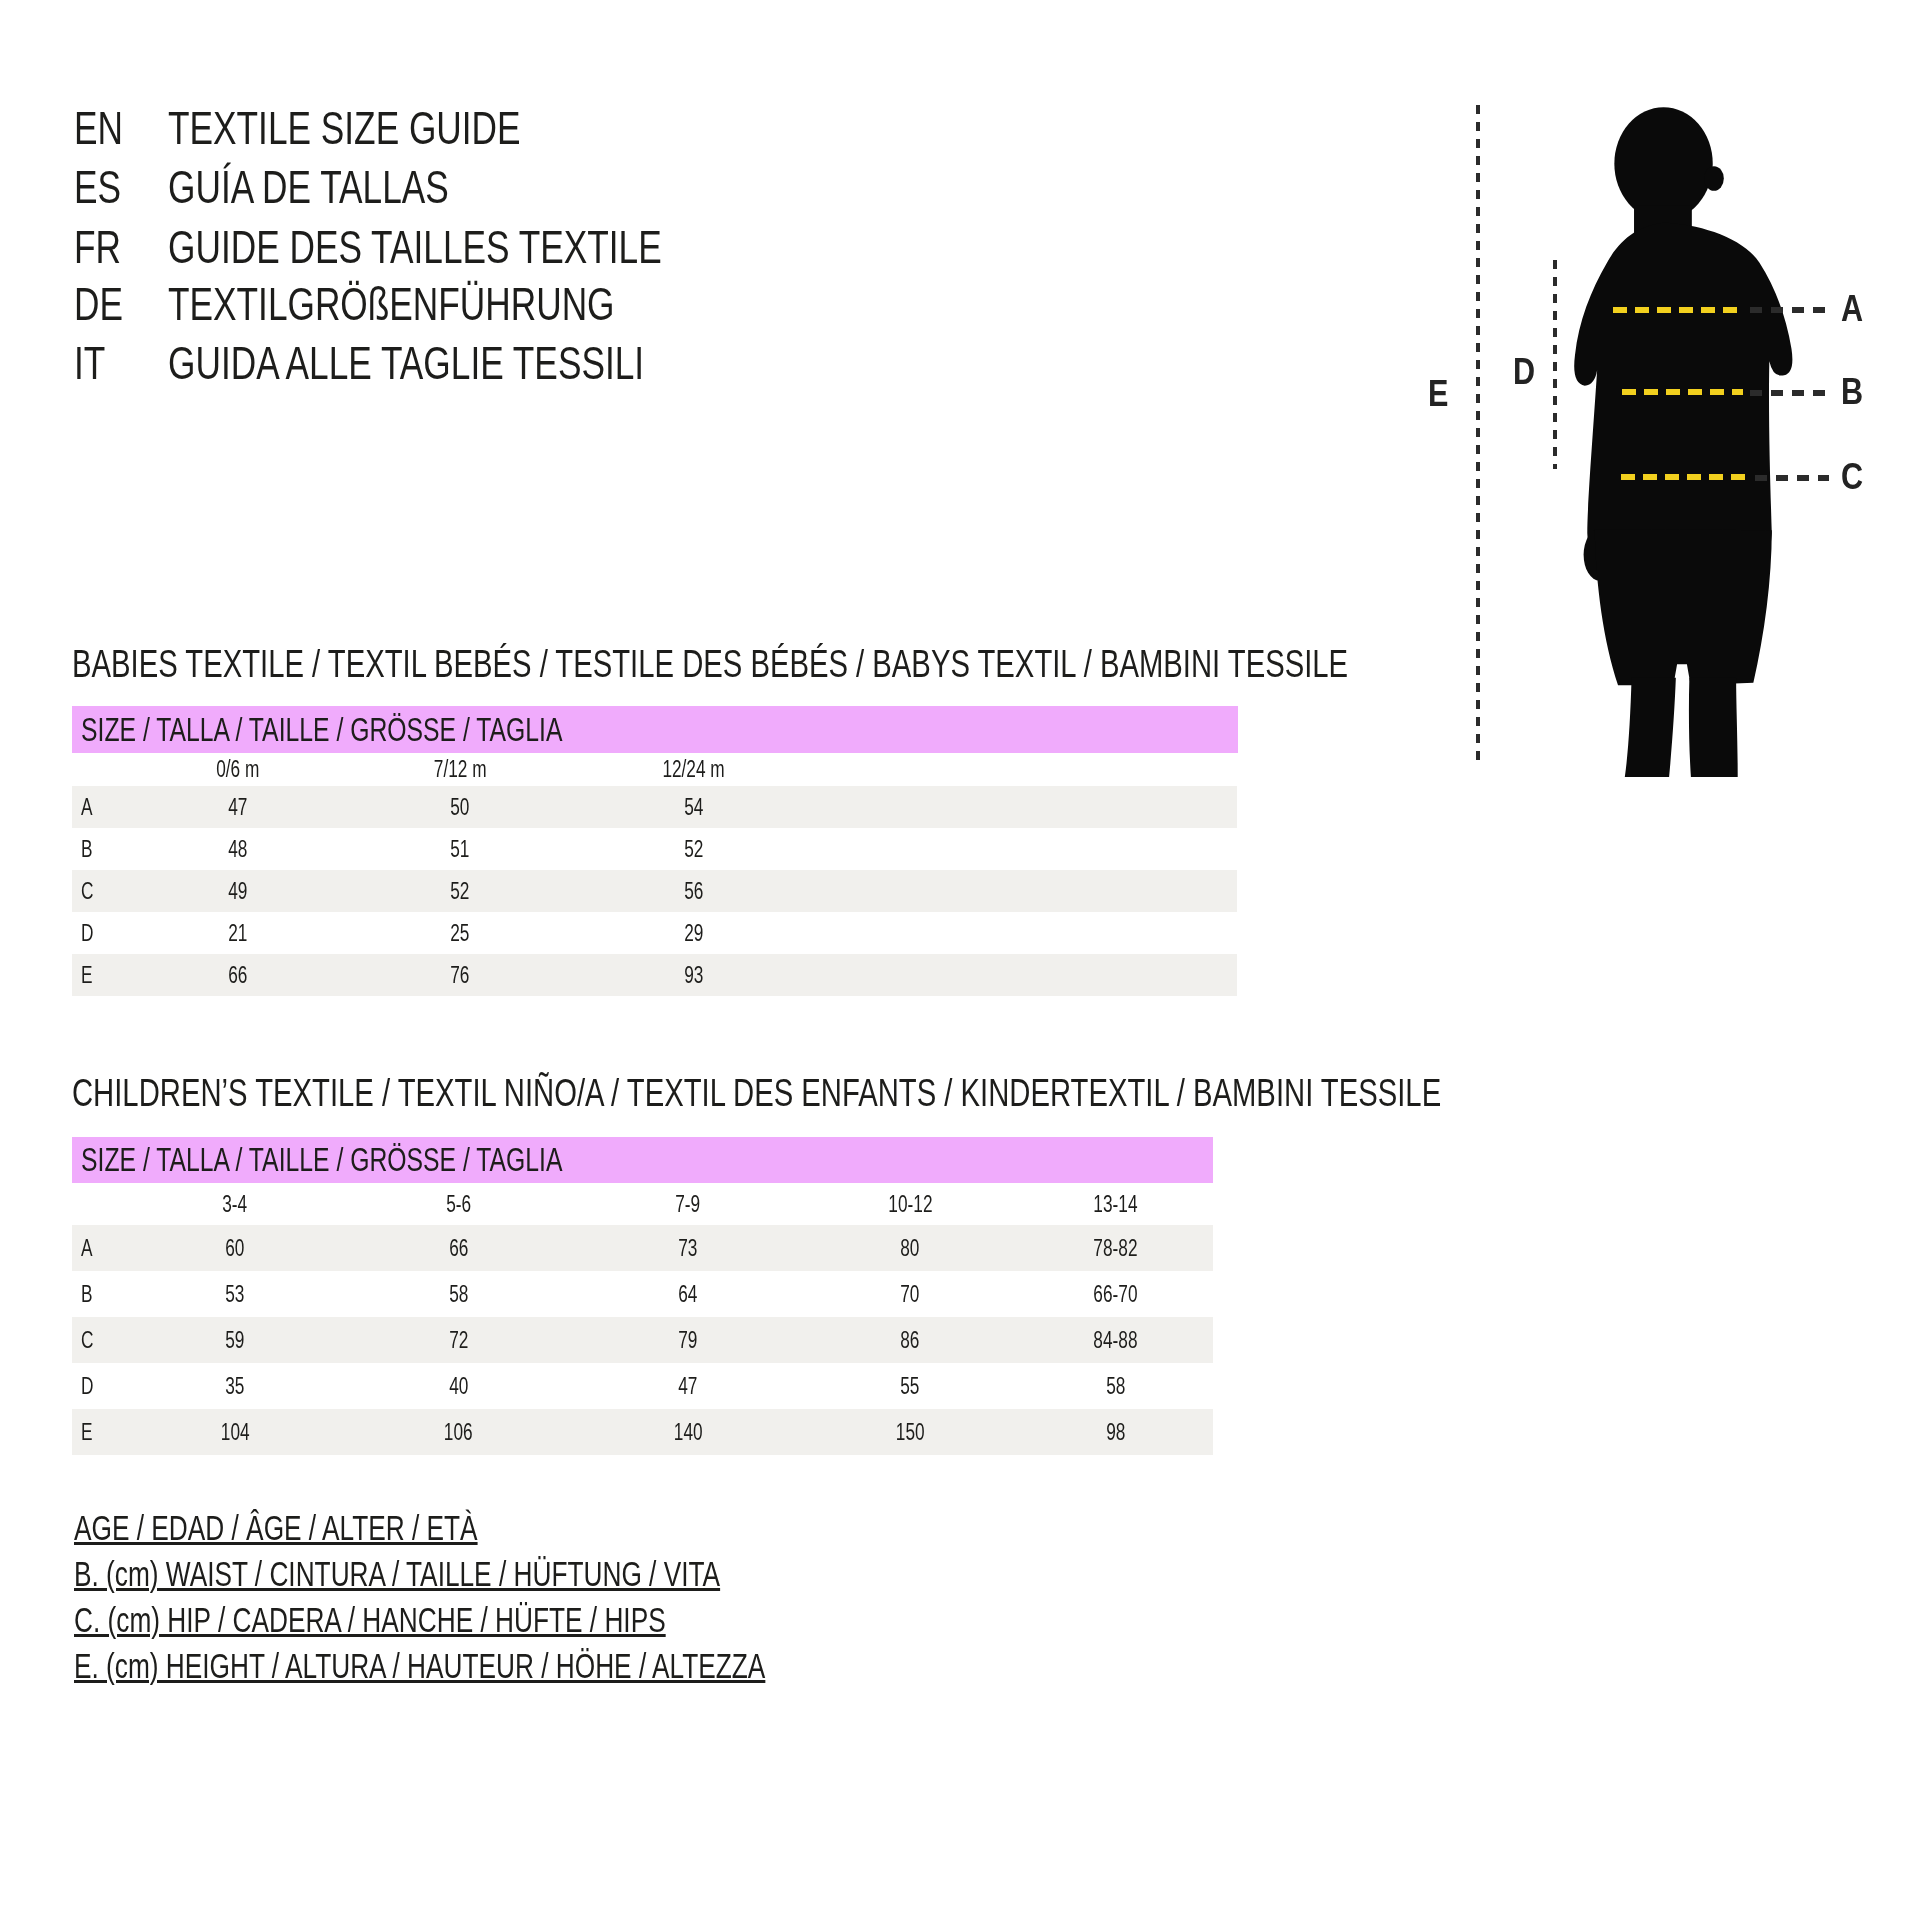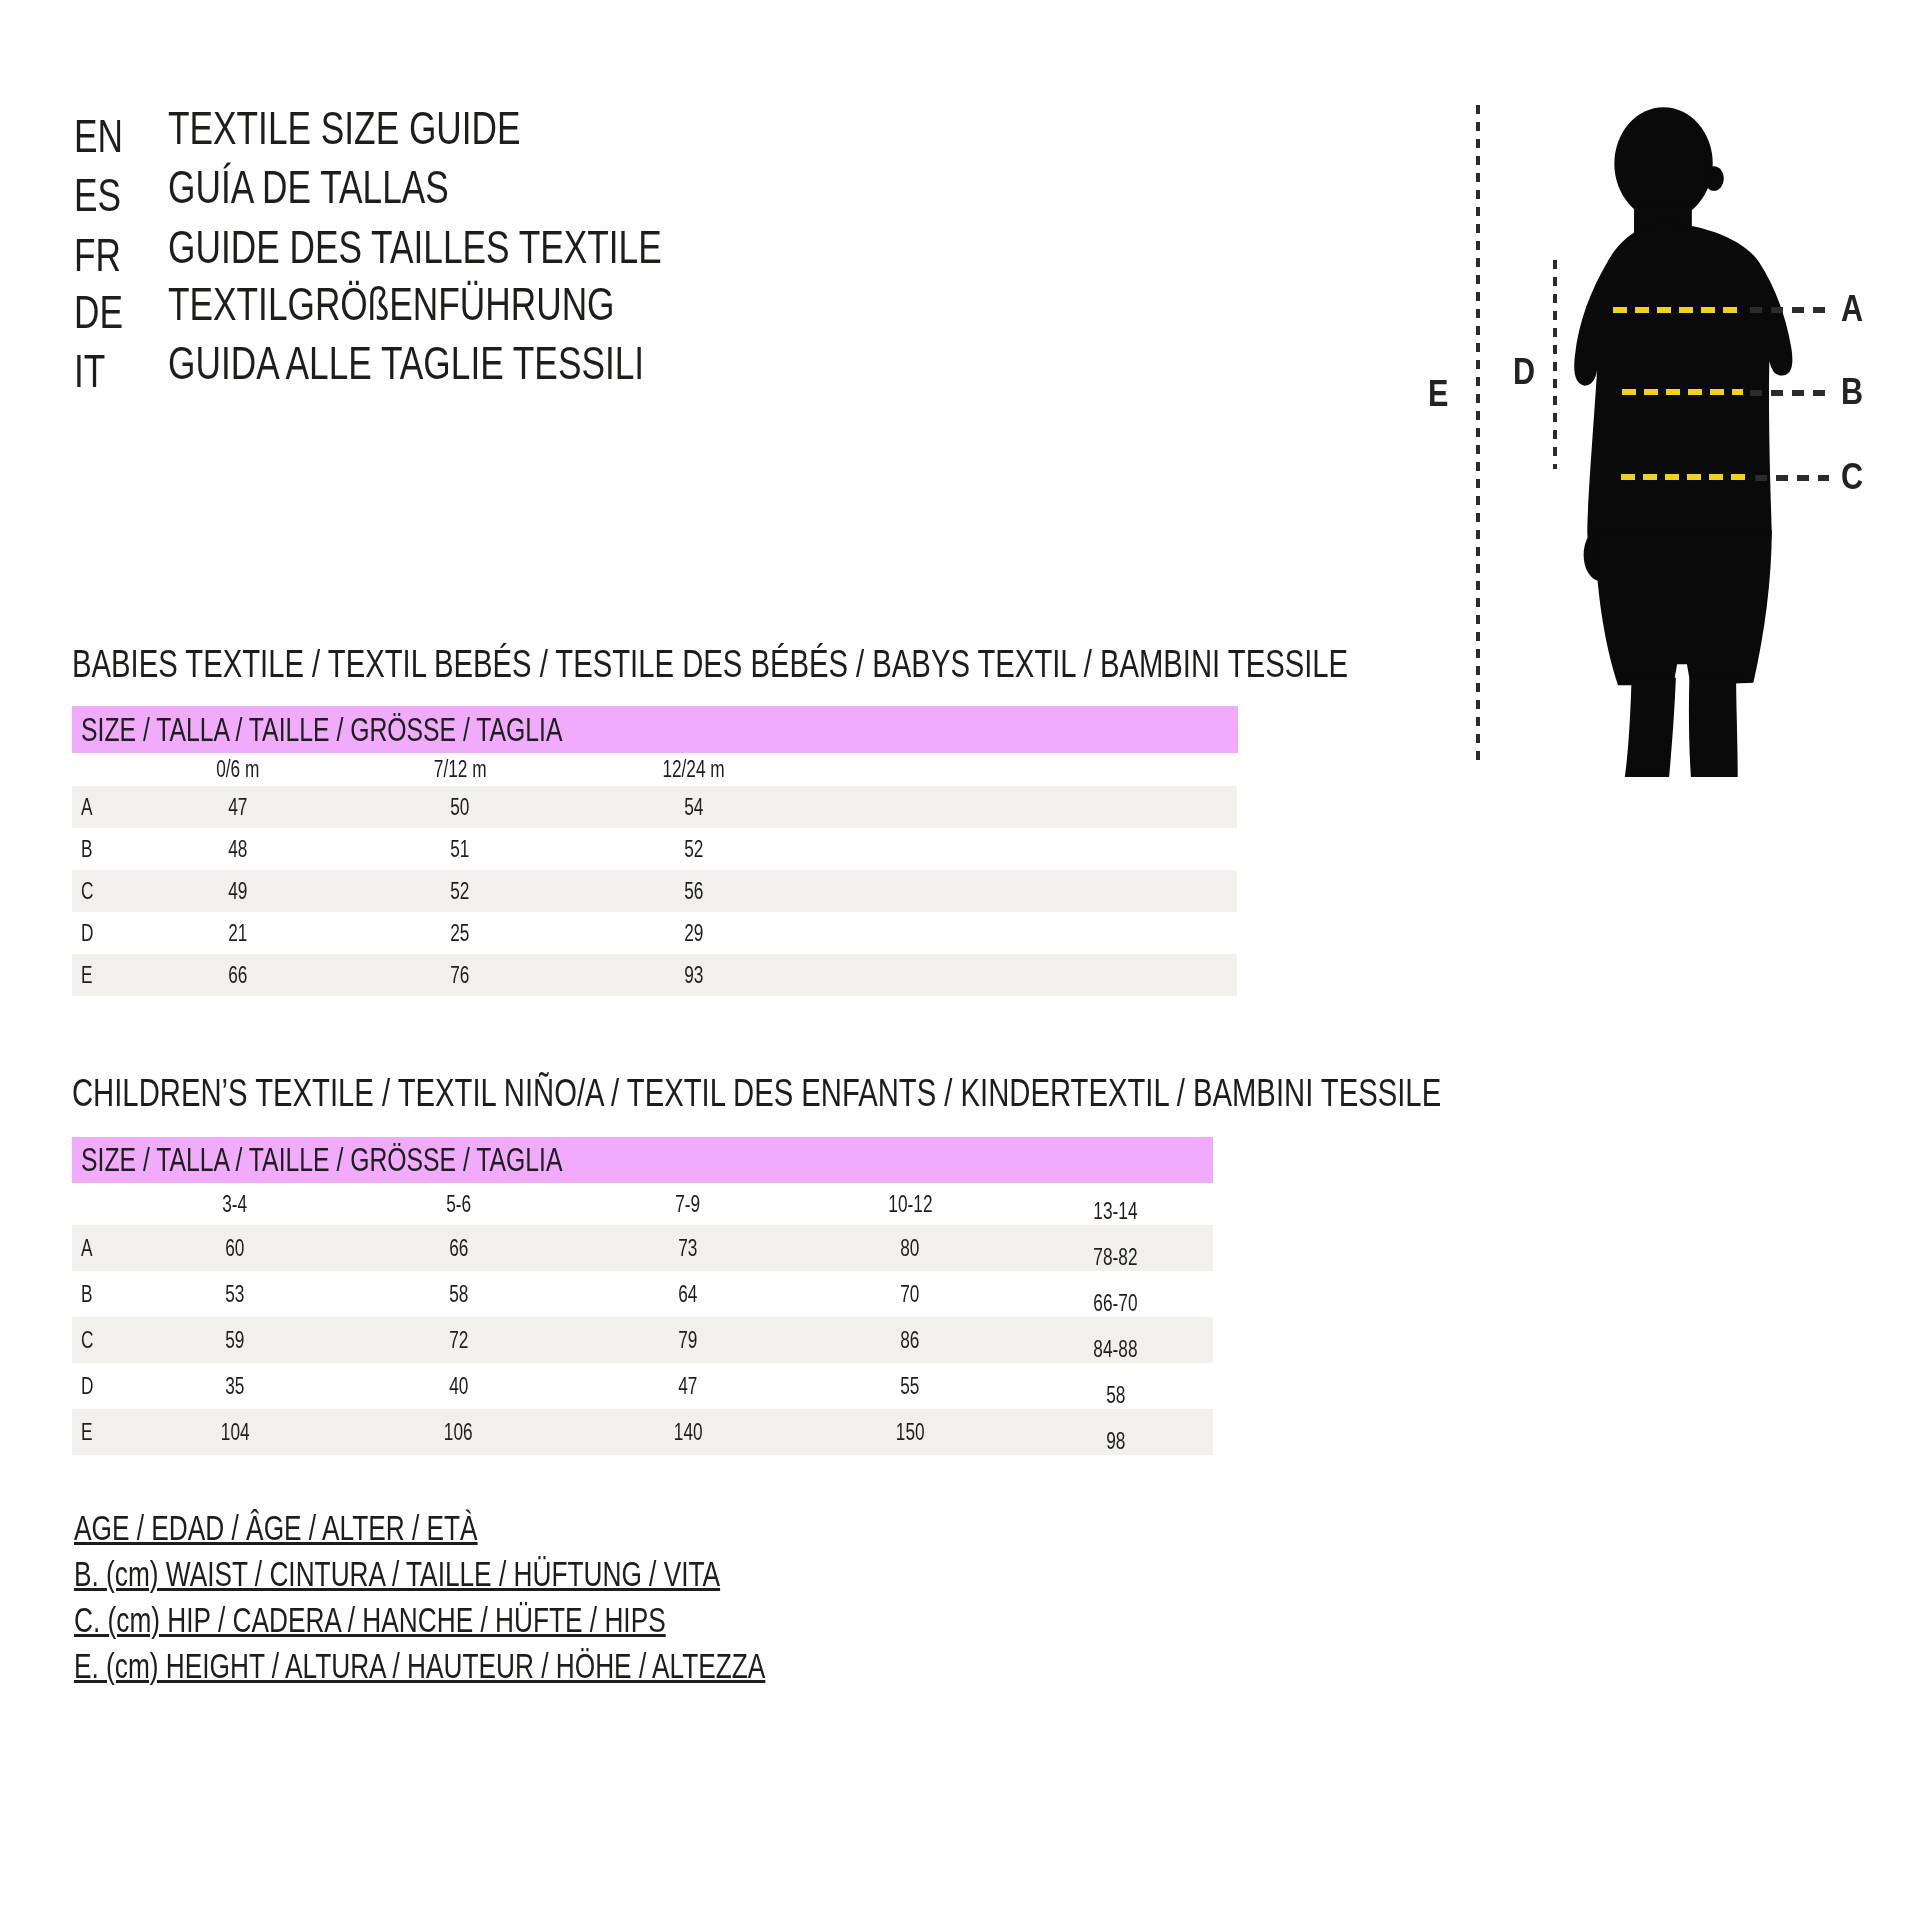--- a/index.html
+++ b/index.html
@@ -9,39 +9,39 @@
   }
   .abs { position:absolute; }
 
   
   .cd  { display:inline-block; transform:scaleX(0.75); transform-origin:0 50%; white-space:nowrap; }
   .cdc { display:inline-block; transform:scaleX(0.75); transform-origin:50% 50%; white-space:nowrap; }
   .cdb { display:inline-block; transform:scaleX(0.85); transform-origin:0 50%; white-space:nowrap; font-weight:bold; }
 
   
   .lang-row { position:absolute; left:74px; height:53px; font-size:47px; }
-  .lang-code  { position:absolute; left:0; top:8px;text-align:right; }
+  .lang-code  { position:absolute; left:0; top:0;text-align:right; }
   .lang-title { position:absolute; left:94px; top:0; }
 
   
   .section-title { position:absolute; left:72px; font-size:39px; }
 
   
   .sztable { position:absolute; left:72px; }
   .szbar {
     display:flex; align-items:center; background:#f0abfc;
     padding-left:8.6px; font-size:33px;
   }
   .trow { display:flex; align-items:center; font-size:23px; }
   .trow.stripe { background:#f1f0ed; }
   .cell { display:flex; align-items:center; justify-content:center; height:100%; }
   .cell.lbl { justify-content:flex-start; padding-left:8.6px; box-sizing:border-box; }
   .b-lbl { width:55px; }  .b-c1 { width:222px; } .b-c2 { width:222px; } .b-c3 { width:246px; }
   .k-lbl { width:55px; }  .k-c1 { width:216px; } .k-c2 { width:231px; } .k-c3 { width:228px; }
-  .k-c4 { width:216px; }  .k-c5 { width:195px;align-items:flex-end; }
+  .k-c4 { width:216px; }  .k-c5 { width:195px; }
 
   
   .legend { position:absolute; left:74px; top:1505px; font-size:35px; }
   .legend-line { height:46px; display:flex; align-items:center;text-decoration:underline; }
 
   
   .vdash {
     position:absolute; width:4.3px;
     background:repeating-linear-gradient(to bottom, #2b2b2b 0 9.2px, transparent 9.2px 17px);
   }

